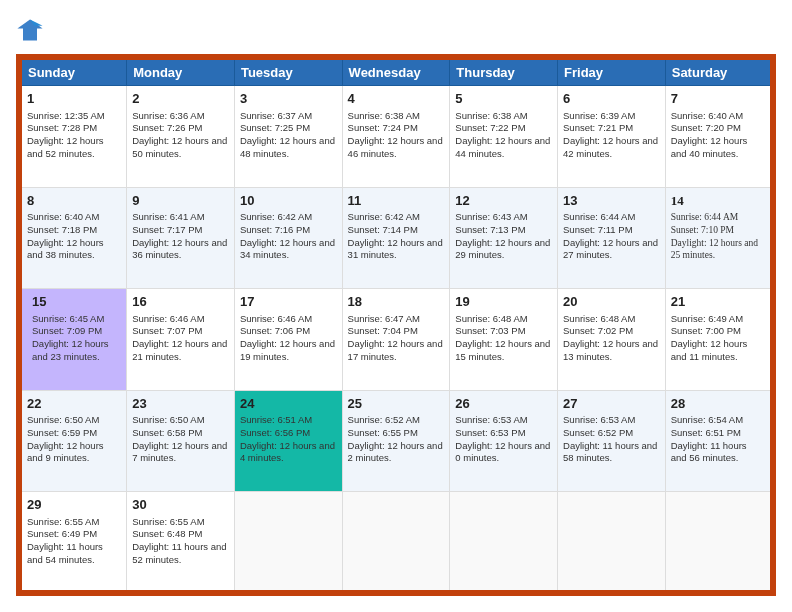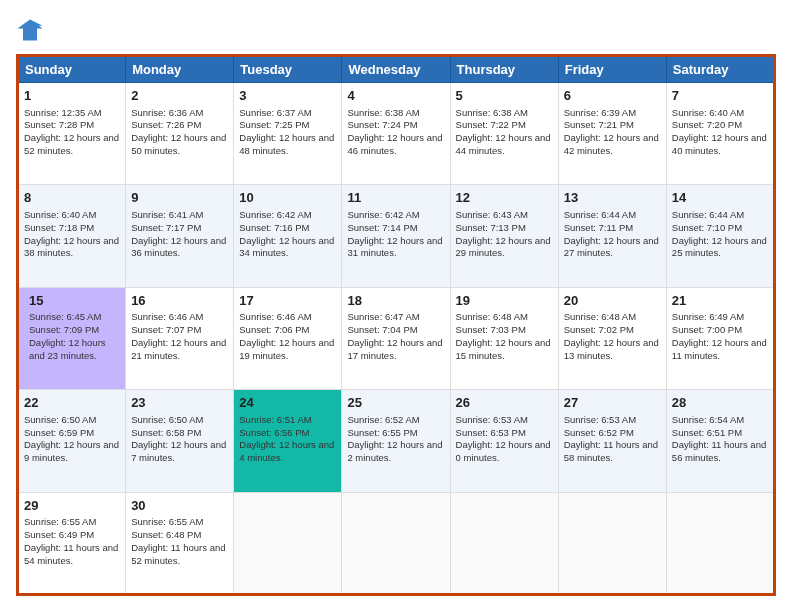--- a/index.html
+++ b/index.html
@@ -39,21 +39,21 @@
       font-size: 32px;
       font-weight: bold;
       color: #333;
     }
     .location {
       font-size: 14px;
       color: #555;
     }
     .calendar {
       flex: 1;
-      border: 3px solid #c2410c;
+      border: 6px solid #c2410c;
       border-collapse: collapse;
       width: 100%;
       table-layout: fixed;
     }
     .calendar th {
       background-color: #2a6db5;
       color: white;
       text-align: left;
       padding: 5px 6px;
       font-size: 13px;
@@ -194,21 +194,21 @@
           <span>Sunrise: 6:43 AM</span><br>
           <span>Sunset: 7:13 PM</span><br>
           <span>Daylight: 12 hours and 29 minutes.</span>
         </td>
           <td style="background-color: rgb(240, 245, 251);">
           <span class="day-num">13</span>
           <span>Sunrise: 6:44 AM</span><br>
           <span>Sunset: 7:11 PM</span><br>
           <span>Daylight: 12 hours and 27 minutes.</span>
         </td>
-          <td style="background-color: rgb(240, 245, 251);">
+          <td style="background-color: rgb(240, 245, 251); font-family: Liberation Serif, serif;">
           <span class="day-num">14</span>
           <span>Sunrise: 6:44 AM</span><br>
           <span>Sunset: 7:10 PM</span><br>
           <span>Daylight: 12 hours and 25 minutes.</span>
         </td>
         </tr>
         <tr>
           <td style="background-color: #c4b5fd; padding-left: 10px;">
           <span class="day-num">15</span>
           <span>Sunrise: 6:45 AM</span><br>

